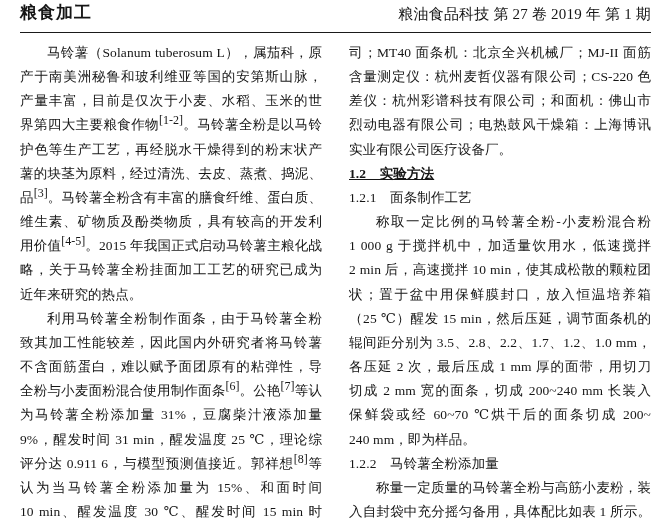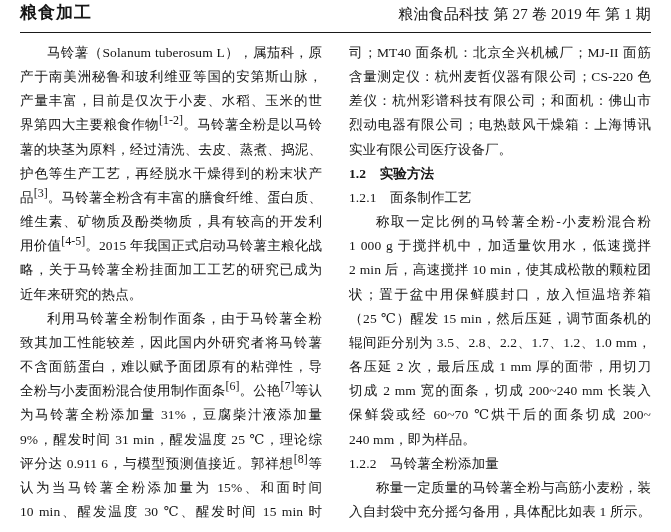--- a/index.html
+++ b/index.html
@@ -31,39 +31,39 @@
   .ln {
     font-size:13.5px;
     line-height:24.15px;
     letter-spacing:0.1px;
     text-align:justify;
     text-align-last:justify;
     white-space:nowrap;
   }
   .ln.end { text-align-last:left; }
   .ln.ind { text-indent:2em; }
-  .ln.bold { font-weight:bold; }
+  .ln.bold { font-weight:bold;text-decoration:underline; }
   .sup { font-size:12px; vertical-align:super; line-height:0; letter-spacing:0; }
 </style>
 </head>
 <body>
 
 <div class="page">
   <div class="hdr">
     <div class="sec">粮食加工</div>
     <div class="jrn">粮油食品科技 第 27 卷 2019 年 第 1 期</div>
   </div>
   <div class="cols">
     <div class="col">
         <div class="ln ind"><span>马铃薯（</span><span class="i">Solanum tuberosum L</span><span>），属茄科，原</span></div>
         <div class="ln"><span>产于南美洲秘鲁和玻利维亚等国的安第斯山脉，</span></div>
         <div class="ln"><span>产量丰富，目前是仅次于小麦、水稻、玉米的世</span></div>
         <div class="ln"><span>界第四大主要粮食作物</span><span class="sup">[1-2]</span><span>。马铃薯全粉是以马铃</span></div>
+        <div class="ln"><span>护色等生产工艺，再经脱水干燥得到的粉末状产</span></div>
         <div class="ln"><span>薯的块茎为原料，经过清洗、去皮、蒸煮、捣泥、</span></div>
-        <div class="ln"><span>护色等生产工艺，再经脱水干燥得到的粉末状产</span></div>
         <div class="ln"><span>品</span><span class="sup">[3]</span><span>。马铃薯全粉含有丰富的膳食纤维、蛋白质、</span></div>
         <div class="ln"><span>维生素、矿物质及酚类物质，具有较高的开发利</span></div>
         <div class="ln"><span>用价值</span><span class="sup">[4-5]</span><span>。2015 年我国正式启动马铃薯主粮化战</span></div>
         <div class="ln"><span>略，关于马铃薯全粉挂面加工工艺的研究已成为</span></div>
         <div class="ln end"><span>近年来研究的热点。</span></div>
         <div class="ln ind"><span>利用马铃薯全粉制作面条，由于马铃薯全粉</span></div>
         <div class="ln"><span>致其加工性能较差，因此国内外研究者将马铃薯</span></div>
         <div class="ln"><span>不含面筋蛋白，难以赋予面团原有的粘弹性，导</span></div>
         <div class="ln"><span>全粉与小麦面粉混合使用制作面条</span><span class="sup">[6]</span><span>。公艳</span><span class="sup">[7]</span><span>等认</span></div>
         <div class="ln"><span>为马铃薯全粉添加量 31%，豆腐柴汁液添加量</span></div>

